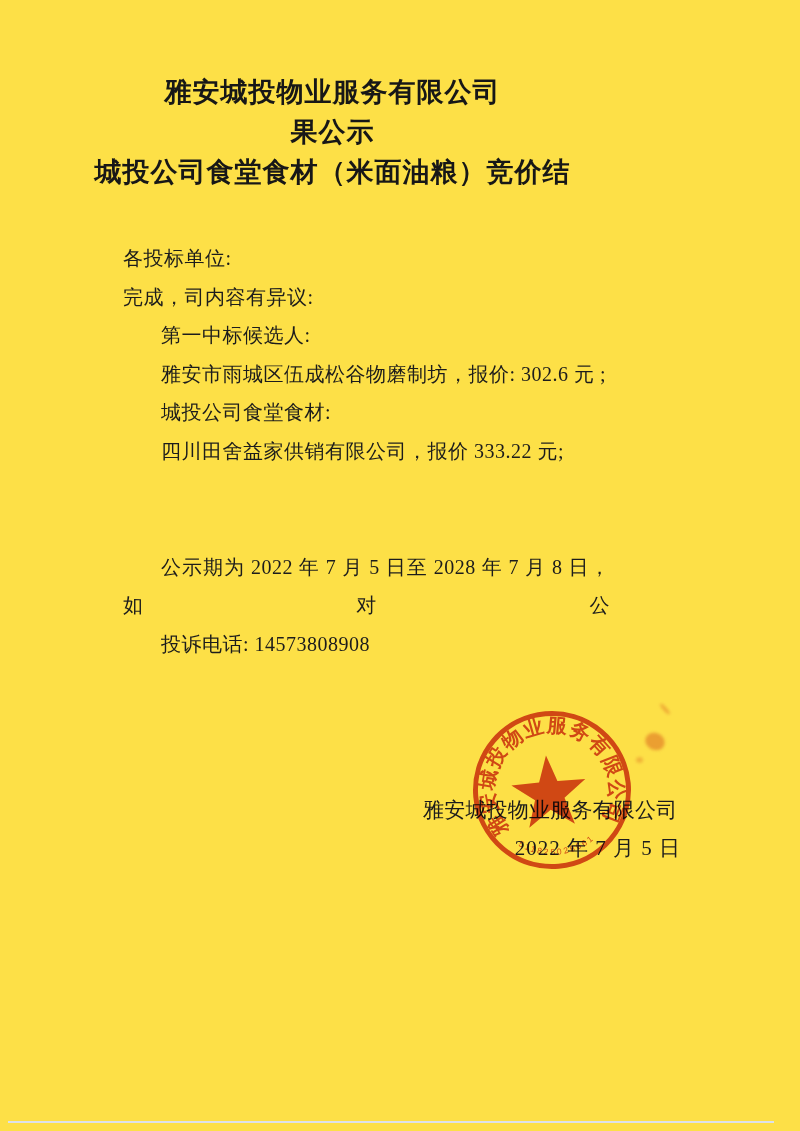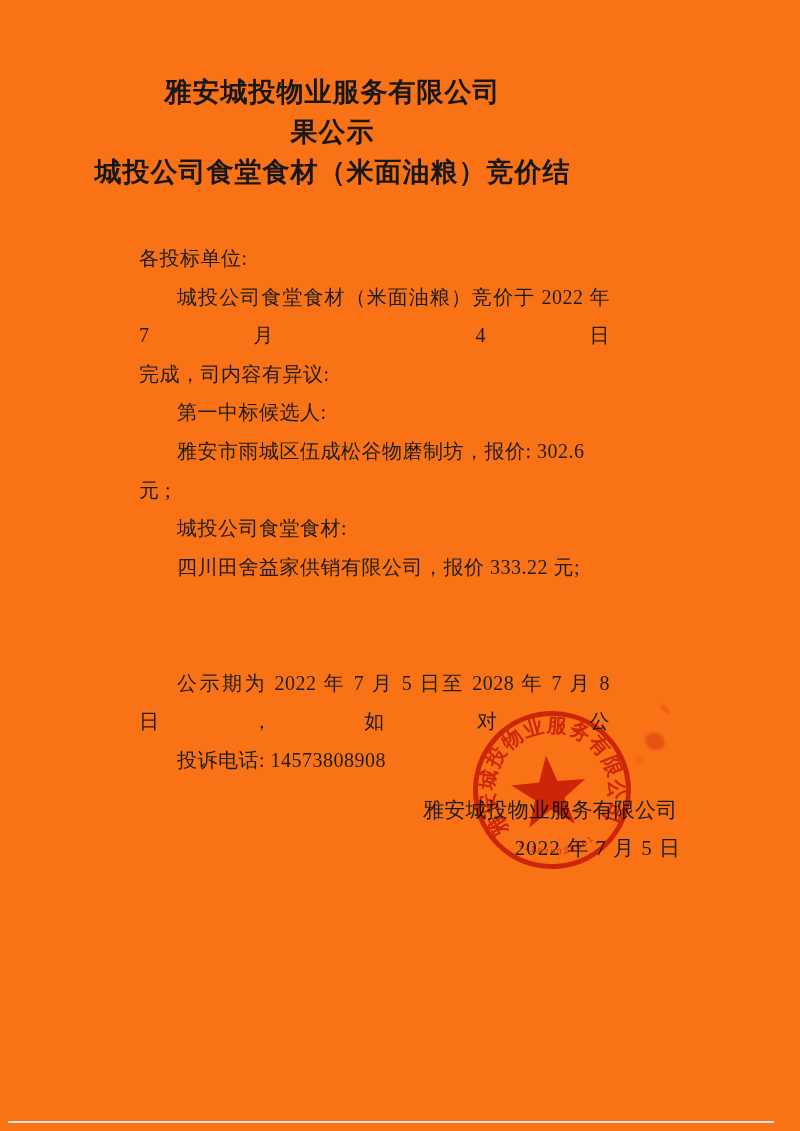--- a/index.html
+++ b/index.html
@@ -5,42 +5,42 @@
   html, body { margin: 0; padding: 0; }
   body {
     width: 800px; height: 1131px;
     background: #ffffff;
     font-family: "Liberation Serif", "DejaVu Serif", serif;
     position: relative;
     overflow: hidden;
   }
   .page {
     position: absolute; inset: 0;
-    background: #f97316;
+    background: #fde047;
   }
   .doc-title {
     position: absolute;
     left: 60px; top: 72px; width: 545px;
     text-align: center;
     font-family: "Liberation Sans", "DejaVu Sans", sans-serif;
     font-weight: 700;
     font-size: 27px;
     line-height: 40px;
     color: #171717;
     letter-spacing: 1px;
   }
   .body-text {
     position: absolute;
     left: 123px; top: 239px; width: 487px;
     font-size: 20px;
     line-height: 38.6px;
     letter-spacing: 0.5px;
     color: #1c1c1c;
   }
-  .body-text .line { min-height: 38.6px; white-space: pre-wrap; margin-left: 16px; }
+  .body-text .line { min-height: 38.6px; white-space: pre-wrap; }
   .body-text .line.indent { text-indent: 38px; }
   .body-text .line.fill { text-align: justify; text-align-last: justify; }
   .signature {
     position: absolute;
     left: 423px; top: 791px; width: 258px;
     font-size: 21px;
     line-height: 38px;
     color: #1c1c1c;
     letter-spacing: 0.2px;
   }
@@ -74,21 +74,20 @@
 <div class="page">
 
   <div class="doc-title">
     <div>雅安城投物业服务有限公司</div>
     <div>果公示</div>
     <div>城投公司食堂食材（米面油粮）竞价结</div>
   </div>
 
   <div class="body-text">
       <div class="line">各投标单位:</div>
-      <div class="line indent fill">城投公司食堂食材（米面油粮）竞价于 2022 年 7 月 4 日</div>
       <div class="line">完成，司内容有异议:</div>
       <div class="line indent">第一中标候选人:</div>
       <div class="line indent">雅安市雨城区伍成松谷物磨制坊，报价: 302.6 元 ;</div>
       <div class="line indent">城投公司食堂食材:</div>
       <div class="line indent">四川田舍益家供销有限公司，报价 333.22 元;</div>
       <div class="line"></div>
       <div class="line"></div>
       <div class="line indent fill">公示期为 2022 年 7 月 5 日至 2028 年 7 月 8 日，如对公</div>
       <div class="line indent">投诉电话: 14573808908</div>
     </div>

